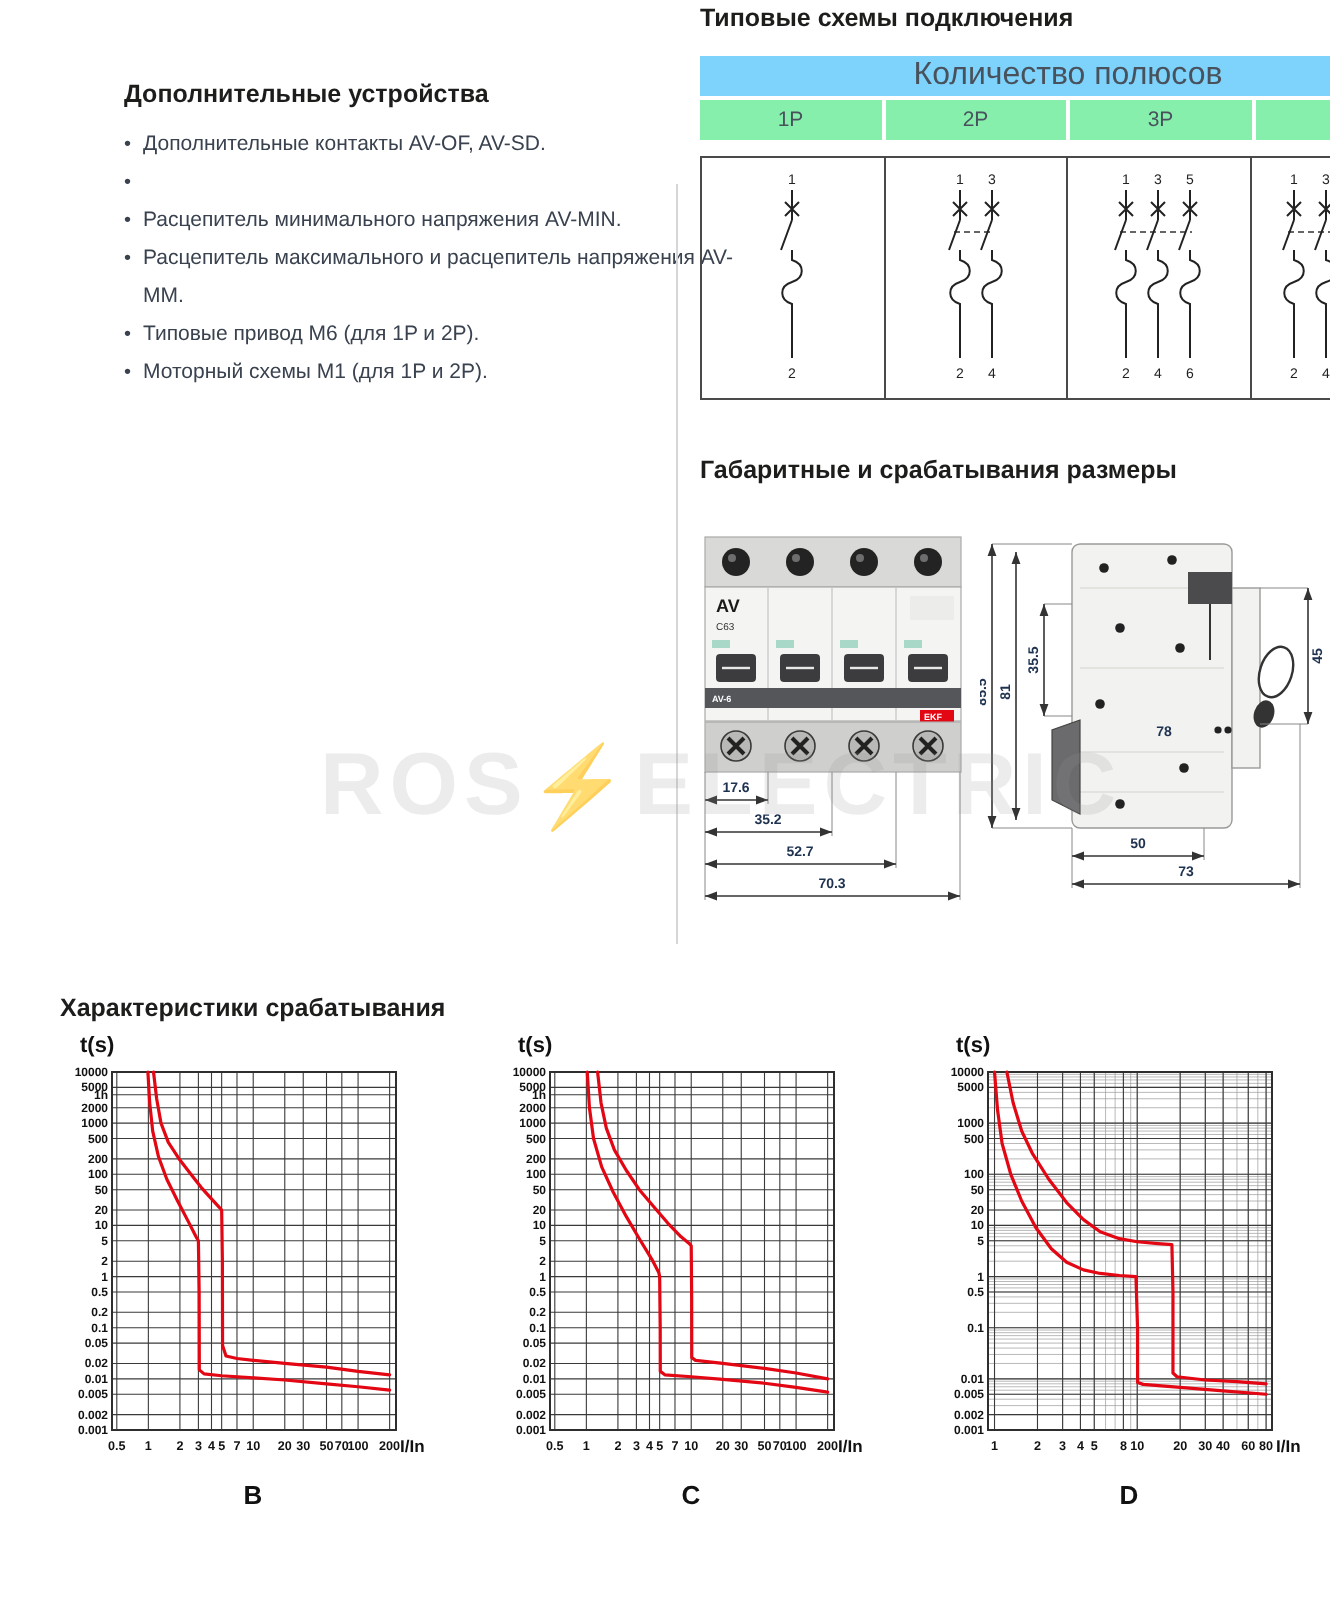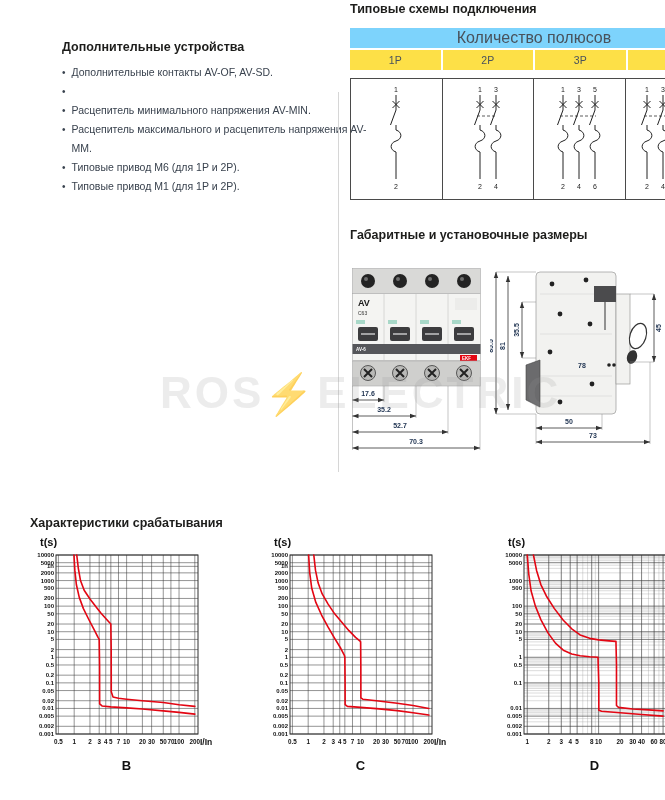--- a/index.html
+++ b/index.html
@@ -13,21 +13,21 @@
   .devices li{font-size:10.5px;line-height:19px;color:#39424e;display:flex;}
   .devices .dot{color:#39424e;margin-right:6px;font-size:10px;}
   
   .divider-v{position:absolute;left:338px;top:92px;width:1px;height:380px;background:#d6d6d6;}
   
   .schemes{position:absolute;left:350px;top:2px;width:368px;}
   .schemes h2{margin-bottom:12px;}
   .tbl-head{height:20px;background:#7dd3fc;display:flex;align-items:center;justify-content:center;
             font-size:16px;color:#49525c;margin-bottom:2px;}
   .tbl-cols{display:grid;grid-template-columns:repeat(4,1fr);gap:2px;margin-bottom:8px;}
-  .tbl-cols div{height:20px;background:#fde047;display:flex;align-items:center;justify-content:center;
+  .tbl-cols div{height:20px;background:#86efac;display:flex;align-items:center;justify-content:center;
                 font-size:10.5px;color:#49525c;}
   .tbl-diagrams{display:grid;grid-template-columns:repeat(4,1fr);border:1px solid #4a4a4a;height:120px;}
   .pole-cell{display:flex;align-items:flex-start;justify-content:center;padding-top:4px;
              border-right:1px solid #4a4a4a;}
   .pole-cell:last-child{border-right:none;}
   .pn{font:7px "Liberation Sans",sans-serif;fill:#222;text-anchor:middle;}
   .pl{stroke:#222;stroke-width:1;fill:none;}
   
   .dims{position:absolute;left:350px;top:228px;width:315px;}
   .dims h2{margin-bottom:4px;}
@@ -38,23 +38,23 @@
   .ext{stroke:#888;stroke-width:0.5;}
   .ah{fill:#333;}
   .dimlbl{font:bold 7px "Liberation Sans",sans-serif;fill:#1e3250;text-anchor:middle;}
   .bodyfill{fill:#f2f2f0;stroke:#9a9a98;stroke-width:0.7;}
   
   .watermark{position:absolute;left:160px;top:368px;z-index:3;pointer-events:none;
              font-size:44px;font-weight:bold;letter-spacing:3px;white-space:nowrap;
              color:rgba(150,150,150,0.18);}
   .watermark .bolt{color:rgba(246,168,35,0.65);font-size:40px;}
   
-  .charts{position:absolute;left:0;top:516px;width:539px;}
+  .charts{position:absolute;left:0;top:497px;width:539px;}
   .charts h2{margin-left:30px;margin-bottom:6px;}
-  .charts-row{display:flex;gap:15px;}
+  .charts-row{display:flex;}
   .chart{width:205px;}
   .chart.c1{margin-left:20px;}  .chart.c2{margin-left:14px;}  .chart.c3{margin-left:14px;}
   .ts-label{font-size:11px;font-weight:bold;color:#111;margin-left:20px;height:14px;}
   .chart-letter{width:205px;text-align:center;padding-left:8px;box-sizing:border-box;
                 font-size:13px;font-weight:bold;color:#111;margin-top:2px;}
   .g{stroke:#3a3a3a;stroke-width:0.55;}
   .gm{stroke:#9b9b9b;stroke-width:0.35;}
   .tl{font:600 6px "Liberation Sans",sans-serif;fill:#111;text-anchor:end;}
   .xl{font:600 6.3px "Liberation Sans",sans-serif;fill:#111;text-anchor:middle;}
   .axlbl{font:bold 8.5px "Liberation Sans",sans-serif;fill:#111;}
@@ -82,21 +82,21 @@
       <li>
           <span class="dot">•</span>
           <span>Расцепитель максимального и расцепитель напряжения AV-MM.</span>
         </li>
       <li>
           <span class="dot">•</span>
           <span>Типовые привод M6 (для 1P и 2P).</span>
         </li>
       <li>
           <span class="dot">•</span>
-          <span>Типовые привод M1 (для 1P и 2P).</span>
+          <span>Моторный схемы M1 (для 1P и 2P).</span>
         </li>
     </ul>
   </section>
 
   <div class="divider-v"></div>
 
   <section class="schemes">
     <h2>Типовые схемы подключения</h2>
     <div class="tbl-head">Количество полюсов</div>
     <div class="tbl-cols">
@@ -162,21 +162,21 @@
             <text x="62" y="9" class="pn">7</text>
             <path class="pl" d="M62,12 V17 M58.5,18 L65.5,25 M65.5,18 L58.5,25 M62,17 V27 M62,27 L56.5,42"></path>
             <path class="pl" d="M62,42 V47 C68.5,49 68.5,56 62,58 C55.5,60 55.5,67 62,69 V96"></path>
             <text x="62" y="106" class="pn">8</text>
           </svg>
         </div>
     </div>
   </section>
 
   <section class="dims">
-    <h2>Габаритные и установочные размеры</h2>
+    <h2>Габаритные и срабатывания размеры</h2>
     <div class="dims-row">
 
       <svg class="front-svg" width="132" height="194" viewBox="0 0 132 194">
         <rect x="0.5" y="0.5" width="128" height="25" fill="#d9d9d7" stroke="#aaa" stroke-width="0.6"></rect>
         <circle cx="16" cy="13" r="7" fill="#232323"></circle>
           <circle cx="48" cy="13" r="7" fill="#232323"></circle>
         <circle cx="80" cy="13" r="7" fill="#232323"></circle>
           <circle cx="112" cy="13" r="7" fill="#232323"></circle>
         <circle cx="14" cy="11" r="2" fill="#6e6e6e"></circle>
           <circle cx="46" cy="11" r="2" fill="#6e6e6e"></circle>

